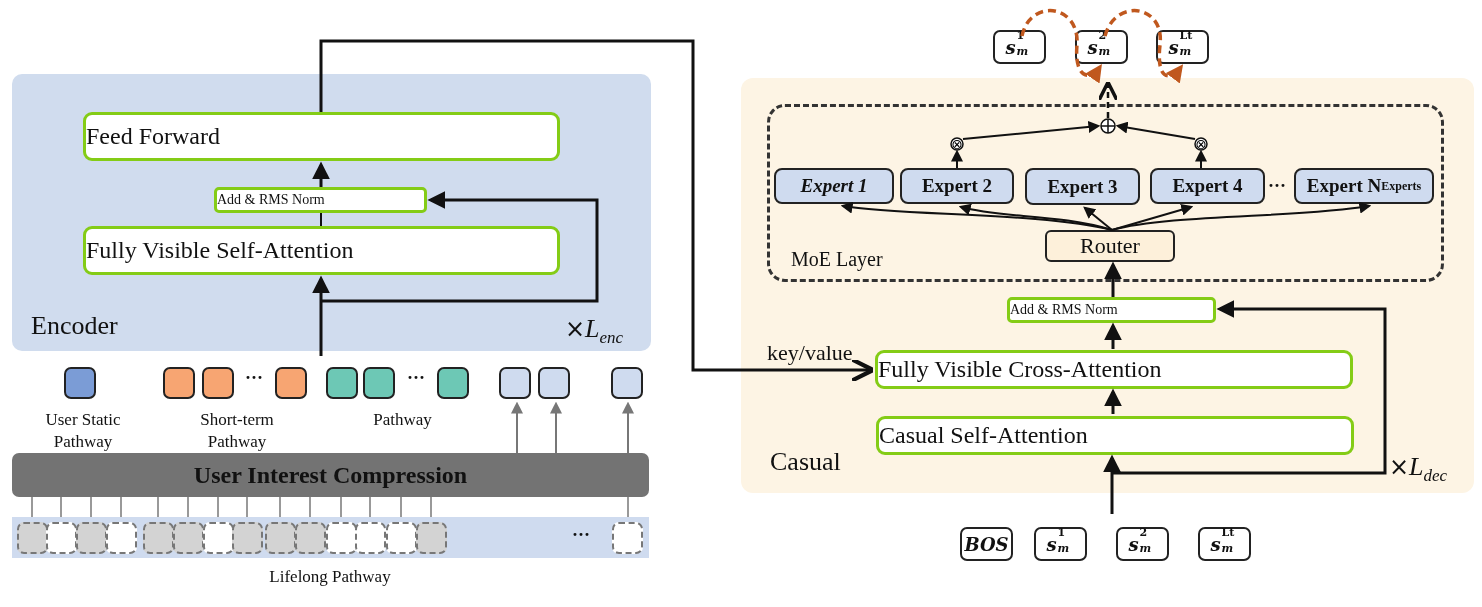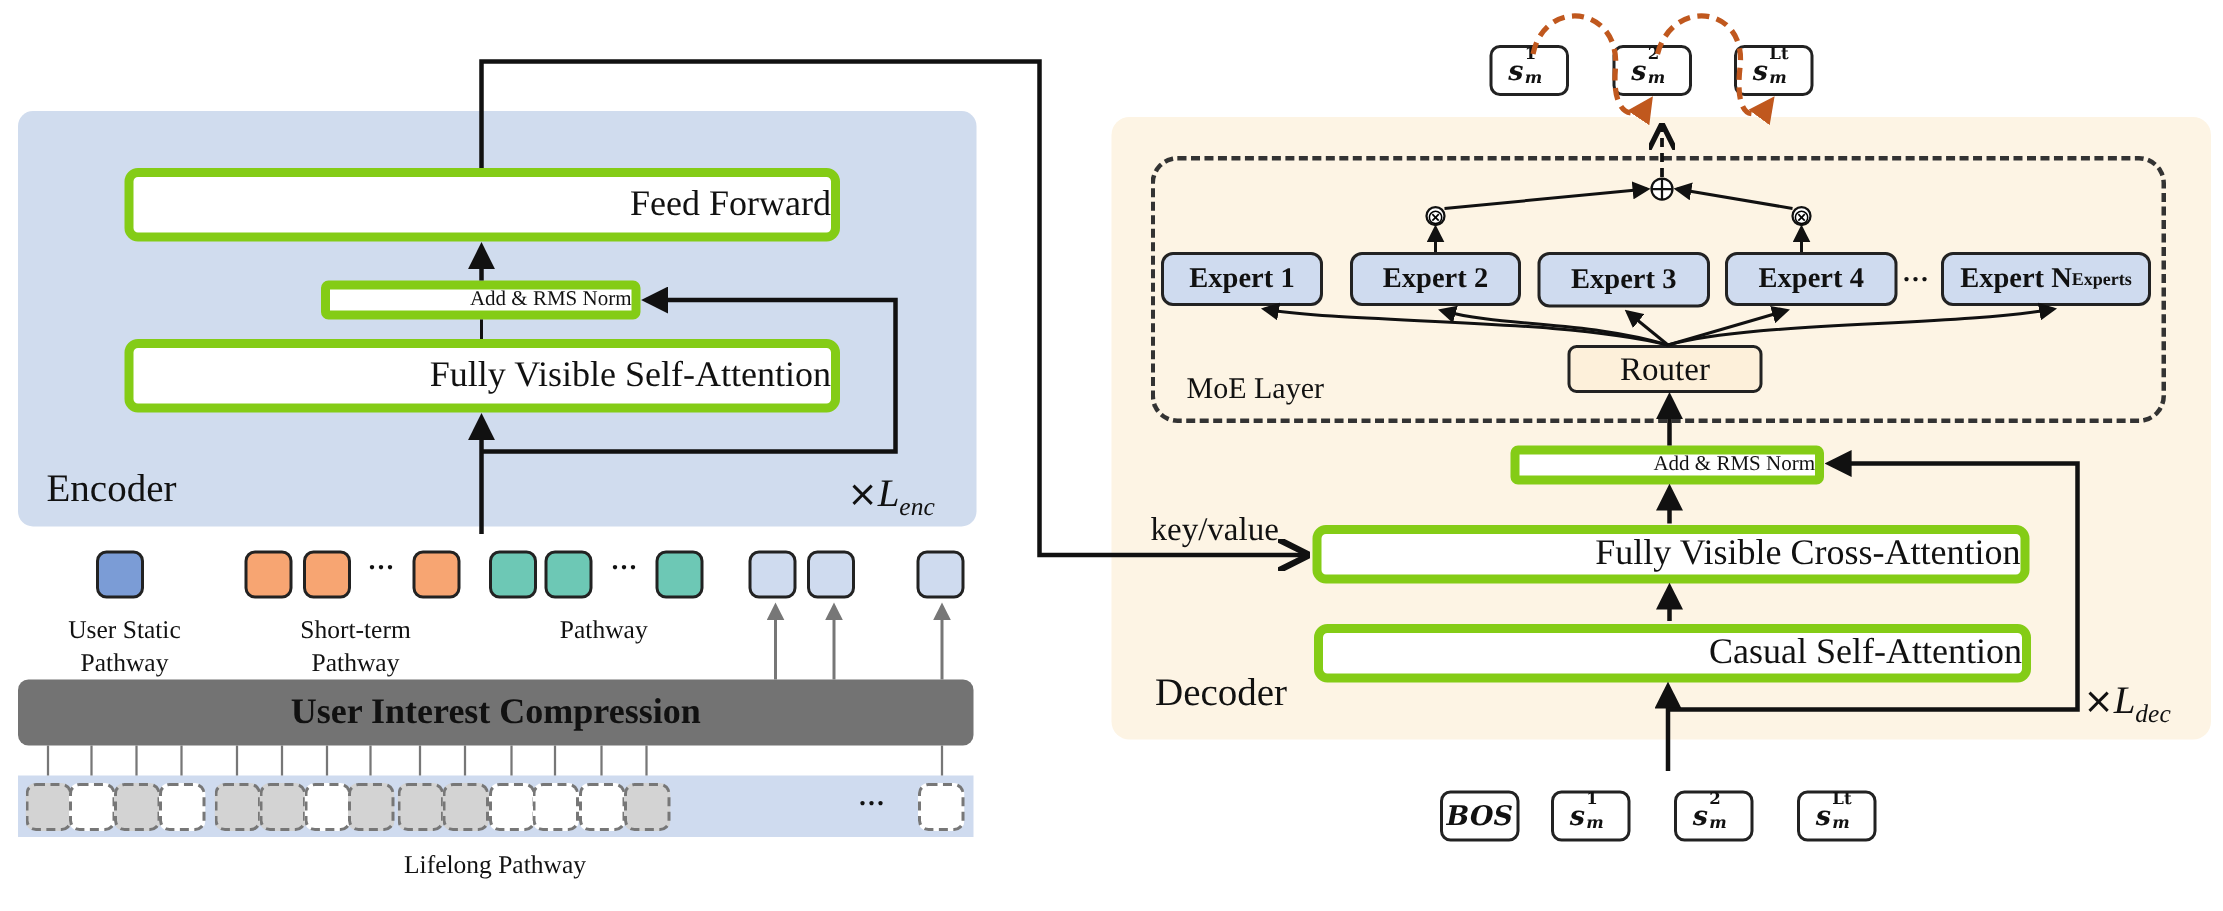--- a/index.html
+++ b/index.html
@@ -1,22 +1,22 @@
 <!DOCTYPE html>
 <html><head>
 <meta charset="utf-8">
 <style>
   html, body { margin:0; padding:0; background:#ffffff; }
   body { width:1482px; height:607px; position:relative; overflow:hidden;
          font-family:"Liberation Serif", serif; color:#111; }
   .abs { position:absolute; }
   .panel-enc { left:12px; top:74px; width:639px; height:277px; background:#d0dcee; border-radius:10px; }
   .panel-dec { left:741px; top:78px; width:733px; height:415px; background:#fdf4e4; border-radius:12px; }
-  .box { position:absolute; background:#fff; border:6px solid #84cc16; border-radius:9px;
-         display:flex; align-items:center; justify-content:flex-end; box-sizing:border-box; white-space:nowrap; }
+  .box { position:absolute; background:#fff; border:3px solid #84cc16; border-radius:9px;
+         display:flex; align-items:center; justify-content:flex-start; box-sizing:border-box; white-space:nowrap; }
   .box.big { font-size:24px; }
   .box.small { font-size:14px; border-radius:5px; }
   .expert { position:absolute; background:#cfdbef; border:2px solid #222; border-radius:8px;
             display:flex; align-items:center; justify-content:center; box-sizing:border-box;
             font-weight:bold; font-size:19px; white-space:nowrap; }
   .expert sub { font-size:12px; vertical-align:-3px; }
   .router { position:absolute; background:#fdf0da; border:2px solid #222; border-radius:6px;
             display:flex; align-items:center; justify-content:center; box-sizing:border-box; font-size:22px; }
   .moe { position:absolute; left:767px; top:104px; width:677px; height:178px;
          border:3px dashed #333; border-radius:18px; box-sizing:border-box; }
@@ -100,21 +100,21 @@
     <div class="ll w" style="left: 326px;"></div>
     <div class="ll w" style="left: 355px;"></div>
     <div class="ll w" style="left: 386px;"></div>
     <div class="ll g" style="left: 416px;"></div>
     <div class="ll w" style="left: 612px;"></div>
   </div>
 <div class="dots" style="left:572px;top:525px;">···</div>
 <div class="small-label" style="left:200px;top:566px;width:260px;">Lifelong Pathway</div>
 
 <div class="moe"></div>
-<div class="expert" style="left:774px;top:168px;width:108px;height:36px;">
+<div class="expert" style="left:774px;top:168px;width:120px;height:36px;font-style:italic;">
     <span>Expert 1</span>
   </div>
 <div class="expert" style="left:900px;top:168px;width:114px;height:36px;">
     <span>Expert 2</span>
   </div>
 <div class="expert" style="left:1025px;top:168px;width:115px;height:37px;">
     <span>Expert 3</span>
   </div>
 <div class="expert" style="left:1150px;top:168px;width:115px;height:36px;">
     <span>Expert 4</span>
@@ -131,21 +131,21 @@
 
 <div class="box small" style="left:1007px;top:297px;width:209px;height:26px;">
     <span>Add &amp; RMS Norm</span>
   </div>
 <div class="box big" style="left:875px;top:350px;width:478px;height:39px;">
     <span>Fully Visible Cross-Attention</span>
   </div>
 <div class="box big" style="left:876px;top:416px;width:478px;height:39px;">
     <span>Casual Self-Attention</span>
   </div>
-<div class="label" style="left:770px;top:447px;">Decoder</div>
+<div class="label" style="left:770px;top:447px;">Casual</div>
 <div class="label" style="left:767px;top:340px;font-size:22px;">key/value</div>
 <div class="mult" style="left:1389px;top:452px;"><span class="x">×</span><span>L</span><sub>dec</sub></div>
 
 <div id="out-tokens">
     <div class="stok" style="left: 993px; top: 30px; width: 53px; height: 34px;">
       <span class="mm">s</span>
       <span class="mm" style="width: 18px; height: 20px;">
         <sup style="left: 1px;">1</sup>
         <sub style="left: 1px;">m</sub>
       </span>

